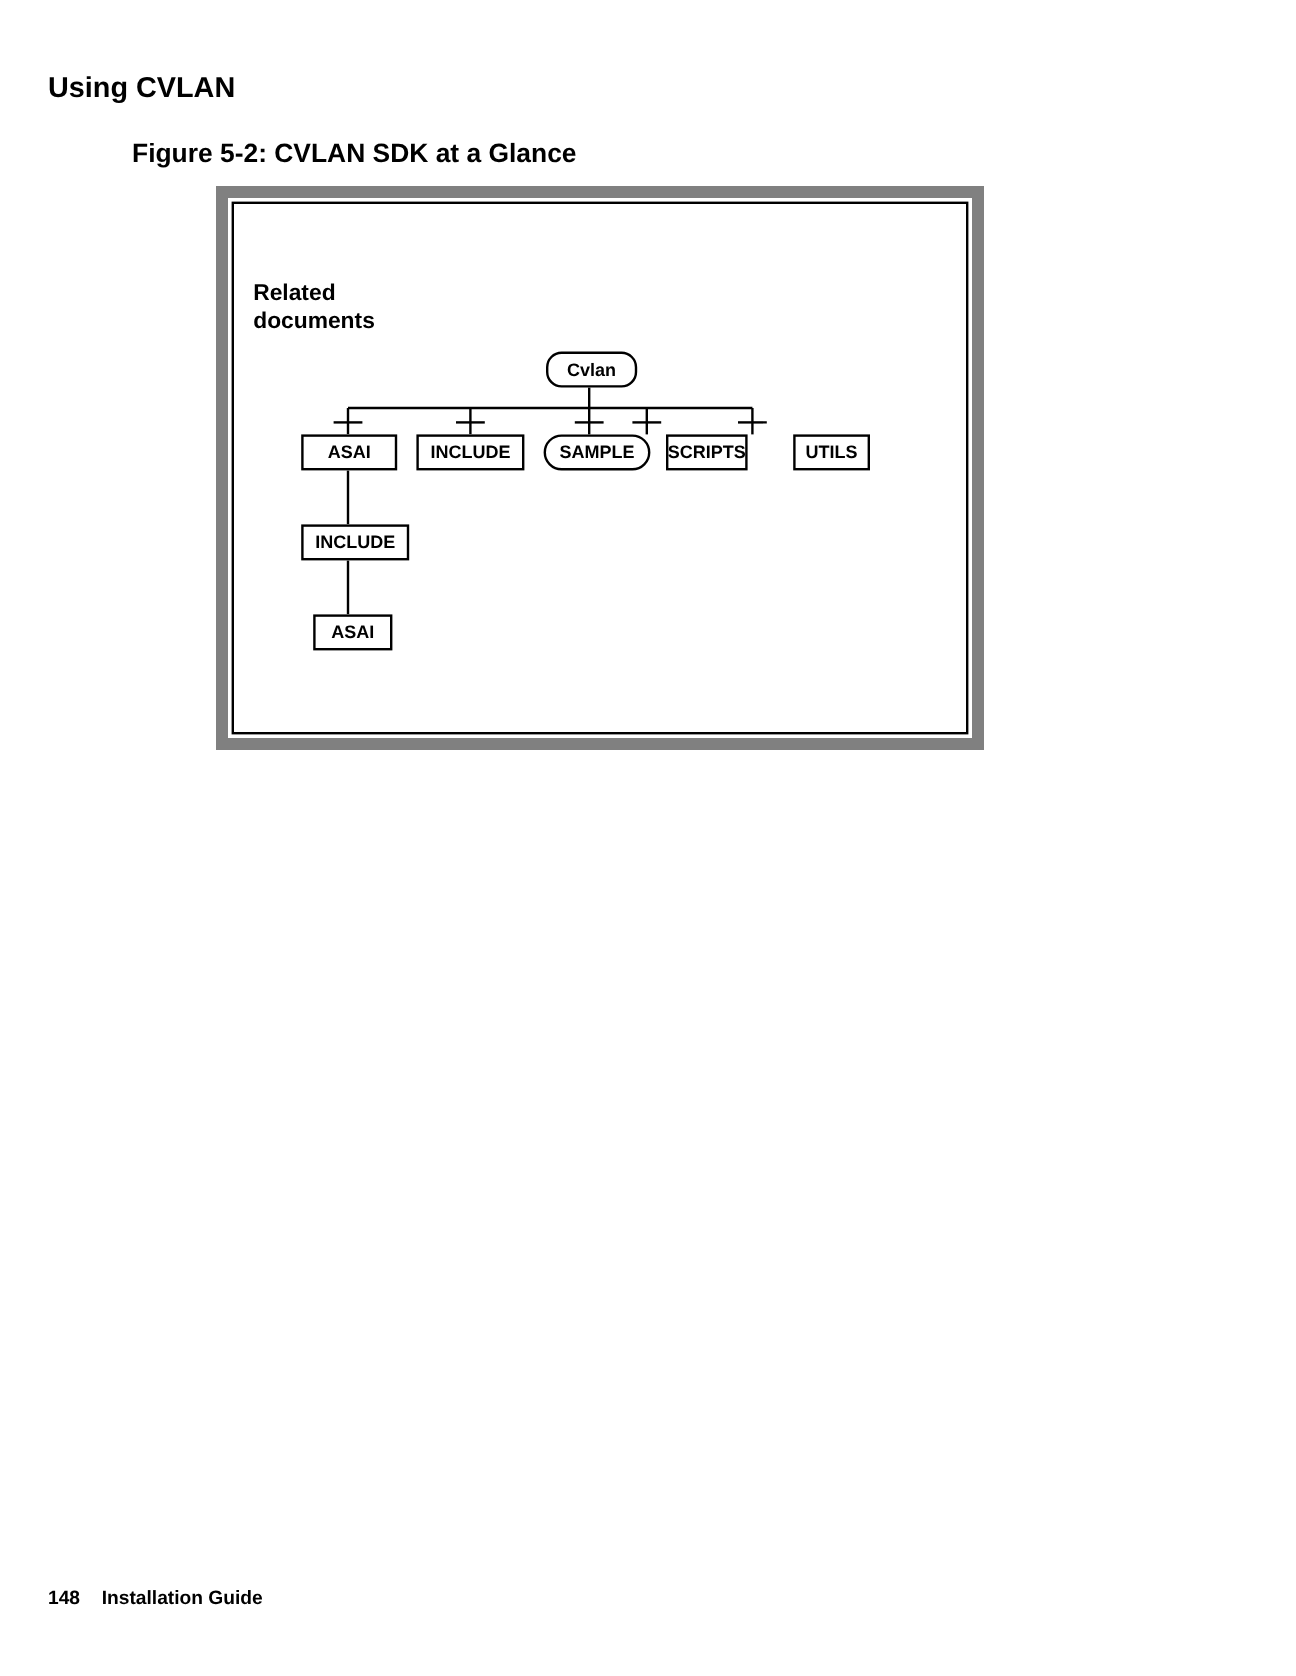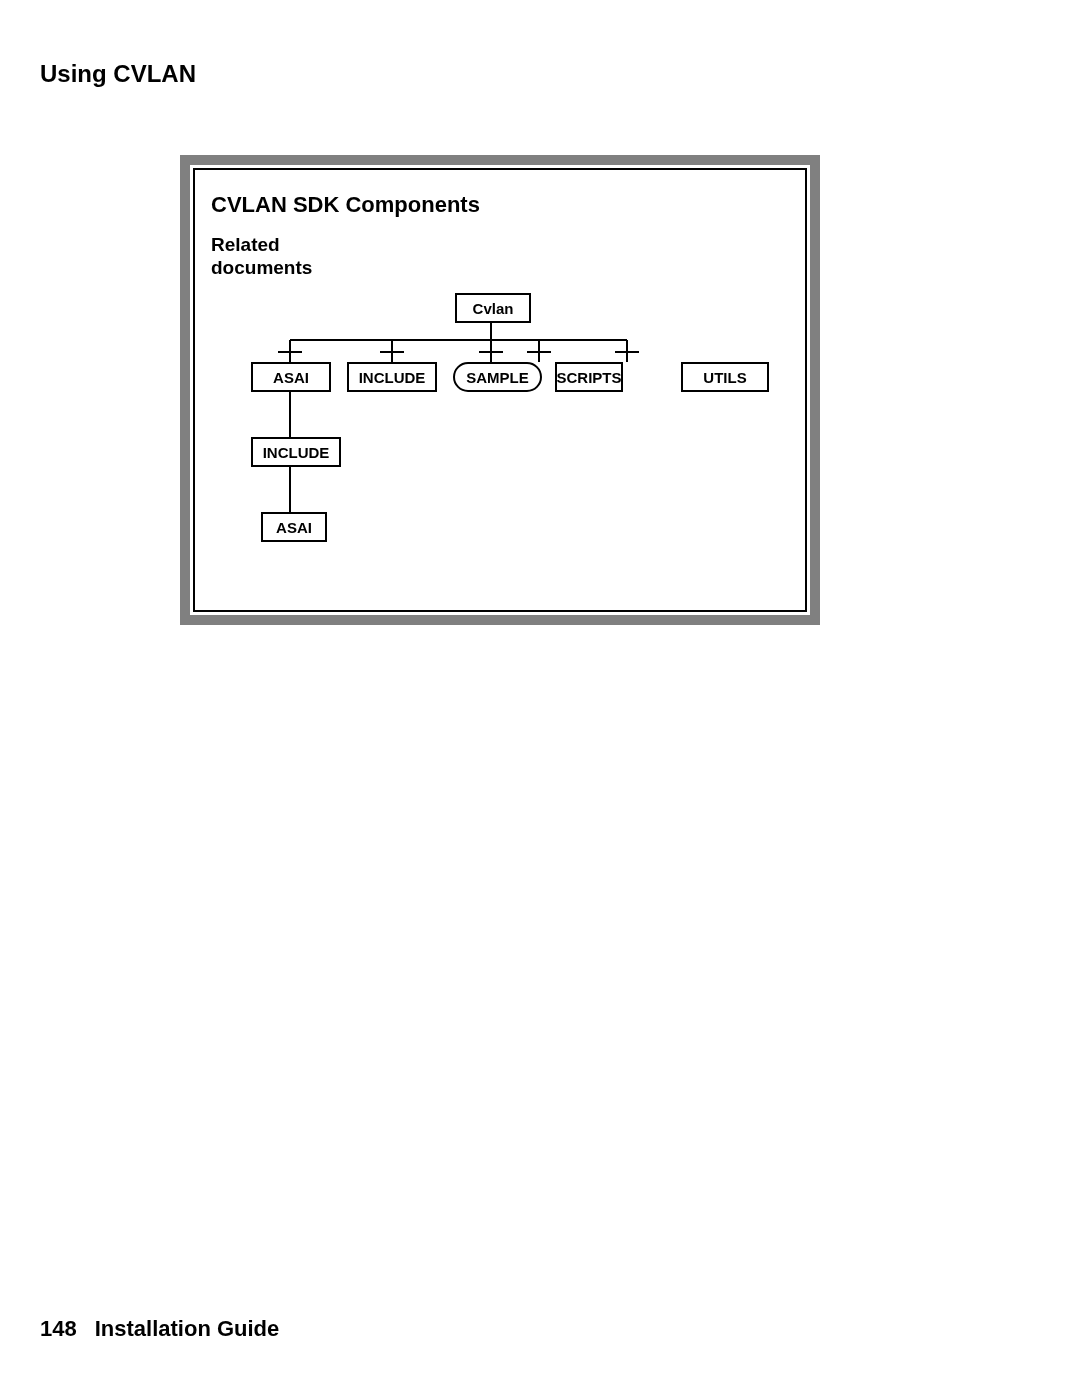--- a/index.html
+++ b/index.html
@@ -78,39 +78,39 @@
   svg.wires {
     position: absolute;
     top: 0;
     left: 0;
   }
   .footer {
     position: absolute;
     bottom: 55px;
     left: 40px;
     font-weight: bold;
-    font-size: 22px;
+    font-size: 16px;
   }
   .footer .page-num {
     display: inline-block;
     margin-right: 18px;
   }
 </style>
 </head>
 <body>
 
 <div class="page">
 
   <div class="running-header">Using CVLAN</div>
 
+  <div class="fig-caption">Figure 5-2: CVLAN SDK at a Glance</div>
 
   <div class="frame-outer">
     <div class="frame-inner">
 
-      <div class="fi-title">CVLAN SDK Components</div>
       <div class="fi-subtitle">
         <span>Related</span><br>
         <span>documents</span>
       </div>
 
       <svg class="wires" width="614" height="440">
 
         <line x1="296" y1="153" x2="296" y2="170" stroke="#000" stroke-width="2"></line>
 
         <line x1="95" y1="170" x2="432" y2="170" stroke="#000" stroke-width="2"></line>
@@ -131,27 +131,27 @@
         <line x1="197" y1="182" x2="197" y2="192" stroke="#000" stroke-width="2"></line>
         <line x1="296" y1="182" x2="296" y2="192" stroke="#000" stroke-width="2"></line>
         <line x1="344" y1="182" x2="344" y2="192" stroke="#000" stroke-width="2"></line>
         <line x1="432" y1="182" x2="432" y2="192" stroke="#000" stroke-width="2"></line>
 
         <line x1="95" y1="222" x2="95" y2="267" stroke="#000" stroke-width="2"></line>
 
         <line x1="95" y1="297" x2="95" y2="342" stroke="#000" stroke-width="2"></line>
       </svg>
 
-      <div class="node" style="left:260px; top:123px; width:76px;">Cvlan</div>
+      <div class="node" style="left:260px; top:123px; width:76px;border-radius:13px;">Cvlan</div>
 
       <div class="node" style="left:56px;  top:192px; width:80px;">ASAI</div>
       <div class="node" style="left:152px; top:192px; width:90px;">INCLUDE</div>
       <div class="node" style="left:258px; top:192px; width:89px;border-radius:15px;">SAMPLE</div>
       <div class="node" style="left:360px; top:192px; width:68px;">SCRIPTS</div>
-      <div class="node" style="left:466px; top:192px; width:88px;margin-left:20px;">UTILS</div>
+      <div class="node" style="left:466px; top:192px; width:64px;">UTILS</div>
 
       <div class="node" style="left:56px; top:267px; width:90px;">INCLUDE</div>
 
       <div class="node" style="left:66px; top:342px; width:66px;">ASAI</div>
 
     </div>
   </div>
 
   <div class="footer">
     <span class="page-num">148</span><span>Installation Guide</span>

